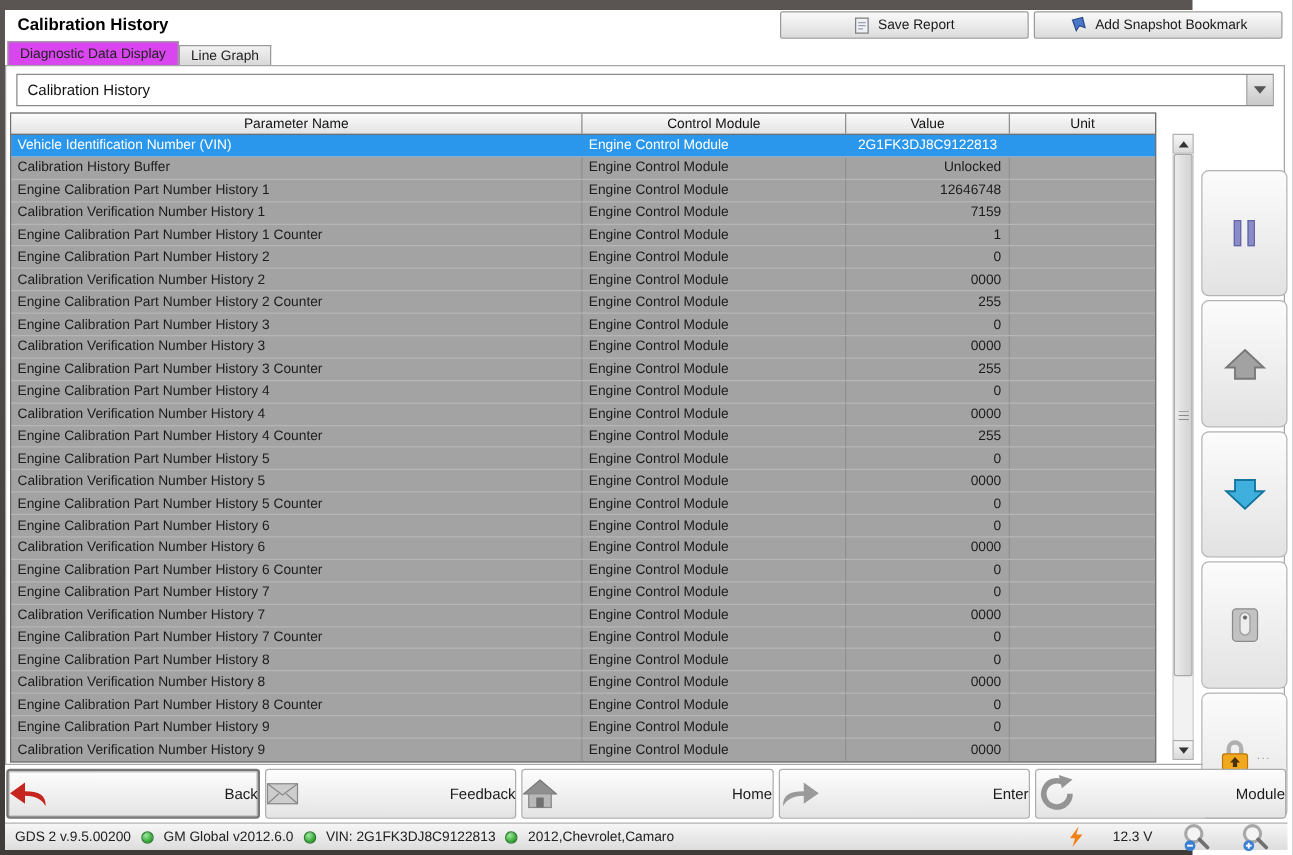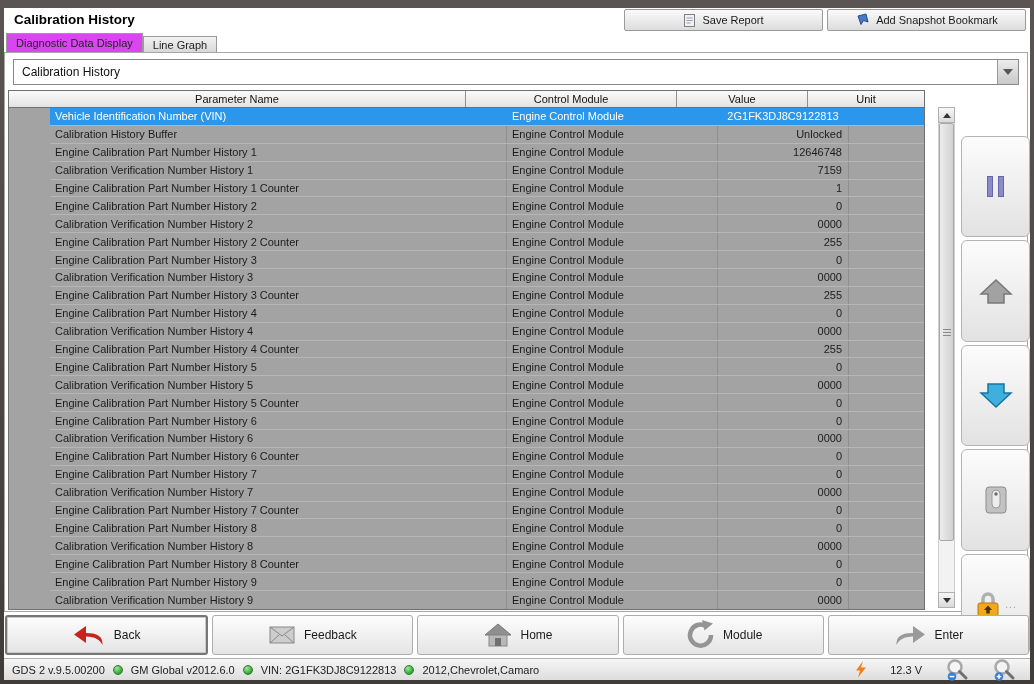--- a/index.html
+++ b/index.html
@@ -1,17 +1,17 @@
 <!DOCTYPE html>
 <html style="--selected-row-bg: #2a96ec; --selected-row-text: #ffffff; --status-led-green: #3fae3f; --lock-orange: #f2a81c; --down-arrow-blue: #3fb0dd; --pause-icon-blue: #8a8cc8; --back-arrow-red: #c6241e; --voltage-bolt-orange: #f08018; --zoom-badge-blue: #3a7fd4;"><head>
 <meta charset="utf-8">
 <style>
   * { margin:0; padding:0; box-sizing:border-box; }
   html,body { width:1034px; height:684px; font-family:"Liberation Sans", sans-serif; }
-  .window { position:absolute; top:0; left:0; width:1034px; height:684px; background:linear-gradient(#5a5452,#403c3a); }
+  .window { position:absolute; top:0; left:0; width:954px; height:684px; background:linear-gradient(#5a5452,#403c3a); }
   .inner { position:absolute; top:8px; left:4px; width:1026px; height:672px; background:#fff; }
 
   
   .title { position:absolute; top:4px; left:10px; font-size:13.5px; font-weight:bold; color:#000; }
   .hdr-buttons { position:absolute; top:1px; right:4px; display:flex; gap:4px;padding-left:24px; }
   .hbtn { width:199px; height:22px; display:flex; align-items:center; justify-content:center; gap:6px;
           background:linear-gradient(#fafafa,#dcdcdc); border:1px solid #9a9a9a; border-radius:2px;
           font-size:11px; color:#1a1a1a; font-family:inherit; }
 
   
@@ -26,21 +26,21 @@
   .dd-text { flex:1; font-size:12px; color:#111; display:flex; align-items:center; padding-left:8px; }
   .dd-btn { width:21px; border-left:1px solid #9a9a9a; background:linear-gradient(#ececec,#c9c9c9); display:flex; align-items:center; justify-content:center; }
   .tri-down { width:0; height:0; border-left:5px solid transparent; border-right:5px solid transparent; border-top:6px solid #555; }
 
   
   .table { position:absolute; top:37px; left:3px; width:917px; border:1px solid #707070; background:#a3a3a3; }
   .thead { display:grid; grid-template-columns:457px 211px 131px 116px; height:17px;
            background:linear-gradient(#fbfbfb,#e3e3e3); border-bottom:1px solid #707070; }
   .thead .hcell { font-size:11px; color:#111; display:flex; align-items:center; justify-content:center; border-right:1px solid #8f8f8f; }
   .thead .hcell:last-child { border-right:none; }
-  .trow { display:grid; grid-template-columns:457px 211px 131px 116px; height:17.9px; border-bottom:1px solid #b6b6b6;margin-left:41px; }
+  .trow { display:grid; grid-template-columns:457px 211px 131px 116px; height:17.9px; border-bottom:1px solid #b6b6b6; }
   .trow:last-child { border-bottom:none; }
   .cell { font-size:11px; color:#1c1c1c; display:flex; align-items:center; border-right:1px solid #8f8f8f; overflow:hidden; white-space:nowrap; }
   .cell:last-child { border-right:none; }
   .cell-name, .cell-module { padding-left:5px; }
   .cell-value { justify-content:flex-end; padding-right:6px; }
   .trow.selected { background:var(--selected-row-bg); }
   .trow.selected .cell { color:var(--selected-row-text); border-right-color:transparent; }
   .trow.selected .cell-value { justify-content:center; padding-right:0; }
 
   
@@ -56,21 +56,21 @@
   .sidebar { position:absolute; top:83px; left:956px; width:69px; height:519px; display:flex; flex-direction:column; gap:3px; }
   .sbtn { flex:1; background:linear-gradient(#fcfcfc,#e2e2e2); border:1px solid #b4b4b4; border-radius:6px; display:flex; align-items:center; justify-content:center; }
   .pause-bars { display:flex; gap:5px; }
   .pause-bars i { display:block; width:6px; height:21px; background:var(--pause-icon-blue); border:1px solid #6466a8; }
   .lock-wrap { display:flex; align-items:center; gap:3px; }
   .dots { font-size:10px; color:#a0a0a0; letter-spacing:1px; }
 
   
   .bottomnav { position:absolute; top:607px; left:1px; width:1024px; height:40px; display:flex; gap:4px; }
   .nbtn { flex:1; background:linear-gradient(#fdfdfd,#e4e4e4); border:1px solid #adadad; border-radius:3px;
-          display:flex; align-items:center; justify-content:center; gap:9px; font-size:12px; color:#1a1a1a; font-family:inherit; }
+          display:flex; align-items:center; justify-content:space-between; gap:9px; font-size:12px; color:#1a1a1a; font-family:inherit; }
   .nbtn.default { border:2px solid #777; box-shadow:0 0 0 1px #c9c9c9 inset; }
 
   
   .statusbar { position:absolute; top:650px; left:0; width:1026px; height:22px; background:linear-gradient(#f6f6f6,#dddddd);
                border-top:1px solid #b0b0b0; display:flex; align-items:center; font-size:11px; color:#222; }
   .status-left { display:flex; align-items:center; gap:8px; padding-left:8px; flex:1; }
   .led { width:10px; height:10px; border-radius:50%; background:radial-gradient(circle at 35% 30%, #9fe89f, var(--status-led-green) 60%, #1d7a1d); border:1px solid #2e7d32; }
   .status-right { display:flex; align-items:center; gap:23px; padding-right:14px; }
   .voltage { font-size:11px; color:#222; }
 
@@ -392,34 +392,34 @@
           <svg width="28" height="24" viewBox="0 0 28 24">
               <polygon points="14,1 27,12 1,12" fill="#8f8f8f" stroke="#777"></polygon>
               <rect x="5" y="12" width="18" height="11" fill="#b8b8b8" stroke="#888"></rect>
               <rect x="11" y="15" width="6" height="8" fill="#707070"></rect>
             </svg>
         </span>
         <span>Home</span>
       </button>
       <button class="nbtn">
         <span class="ic">
+          <svg width="32" height="22" viewBox="0 0 32 22">
+              <path d="M19 9 L19 2 L31 10.5 L19 19 L19 12.5 C 10 12.5 5 16 2.5 21 C 2 12 8 9 19 9 Z" fill="#9a9a9a"></path>
+            </svg>
+        </span>
+        <span>Enter</span>
+      </button>
+      <button class="nbtn">
+        <span class="ic">
           <svg width="30" height="30" viewBox="0 0 30 30">
               <path d="M22.5 6.5 A 10.5 10.5 0 1 0 27 15" stroke="#949494" stroke-width="4.5" fill="none"></path>
               <polygon points="18,0 29,3.5 20.5,10.5" fill="#949494"></polygon>
             </svg>
         </span>
         <span>Module</span>
-      </button>
-      <button class="nbtn">
-        <span class="ic">
-          <svg width="32" height="22" viewBox="0 0 32 22">
-              <path d="M19 9 L19 2 L31 10.5 L19 19 L19 12.5 C 10 12.5 5 16 2.5 21 C 2 12 8 9 19 9 Z" fill="#9a9a9a"></path>
-            </svg>
-        </span>
-        <span>Enter</span>
       </button>
     </div>
 
     <div class="statusbar">
       <div class="status-left">
         <span>GDS 2 v.9.5.00200</span>
         <span class="led"></span>
         <span>GM Global v2012.6.0</span>
         <span class="led"></span>
         <span>VIN: 2G1FK3DJ8C9122813</span>

